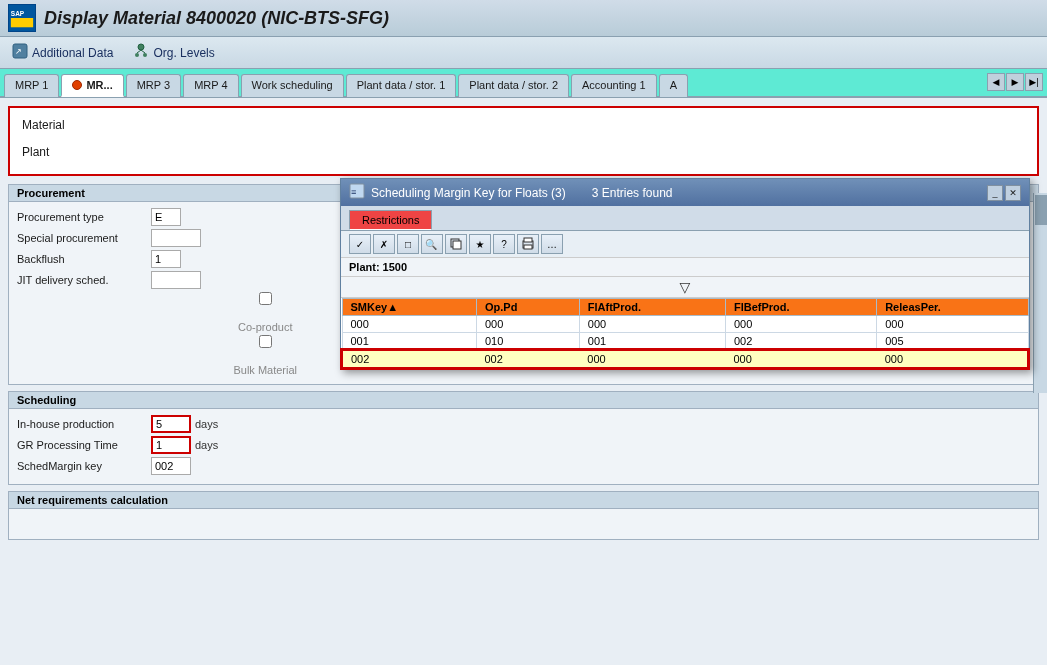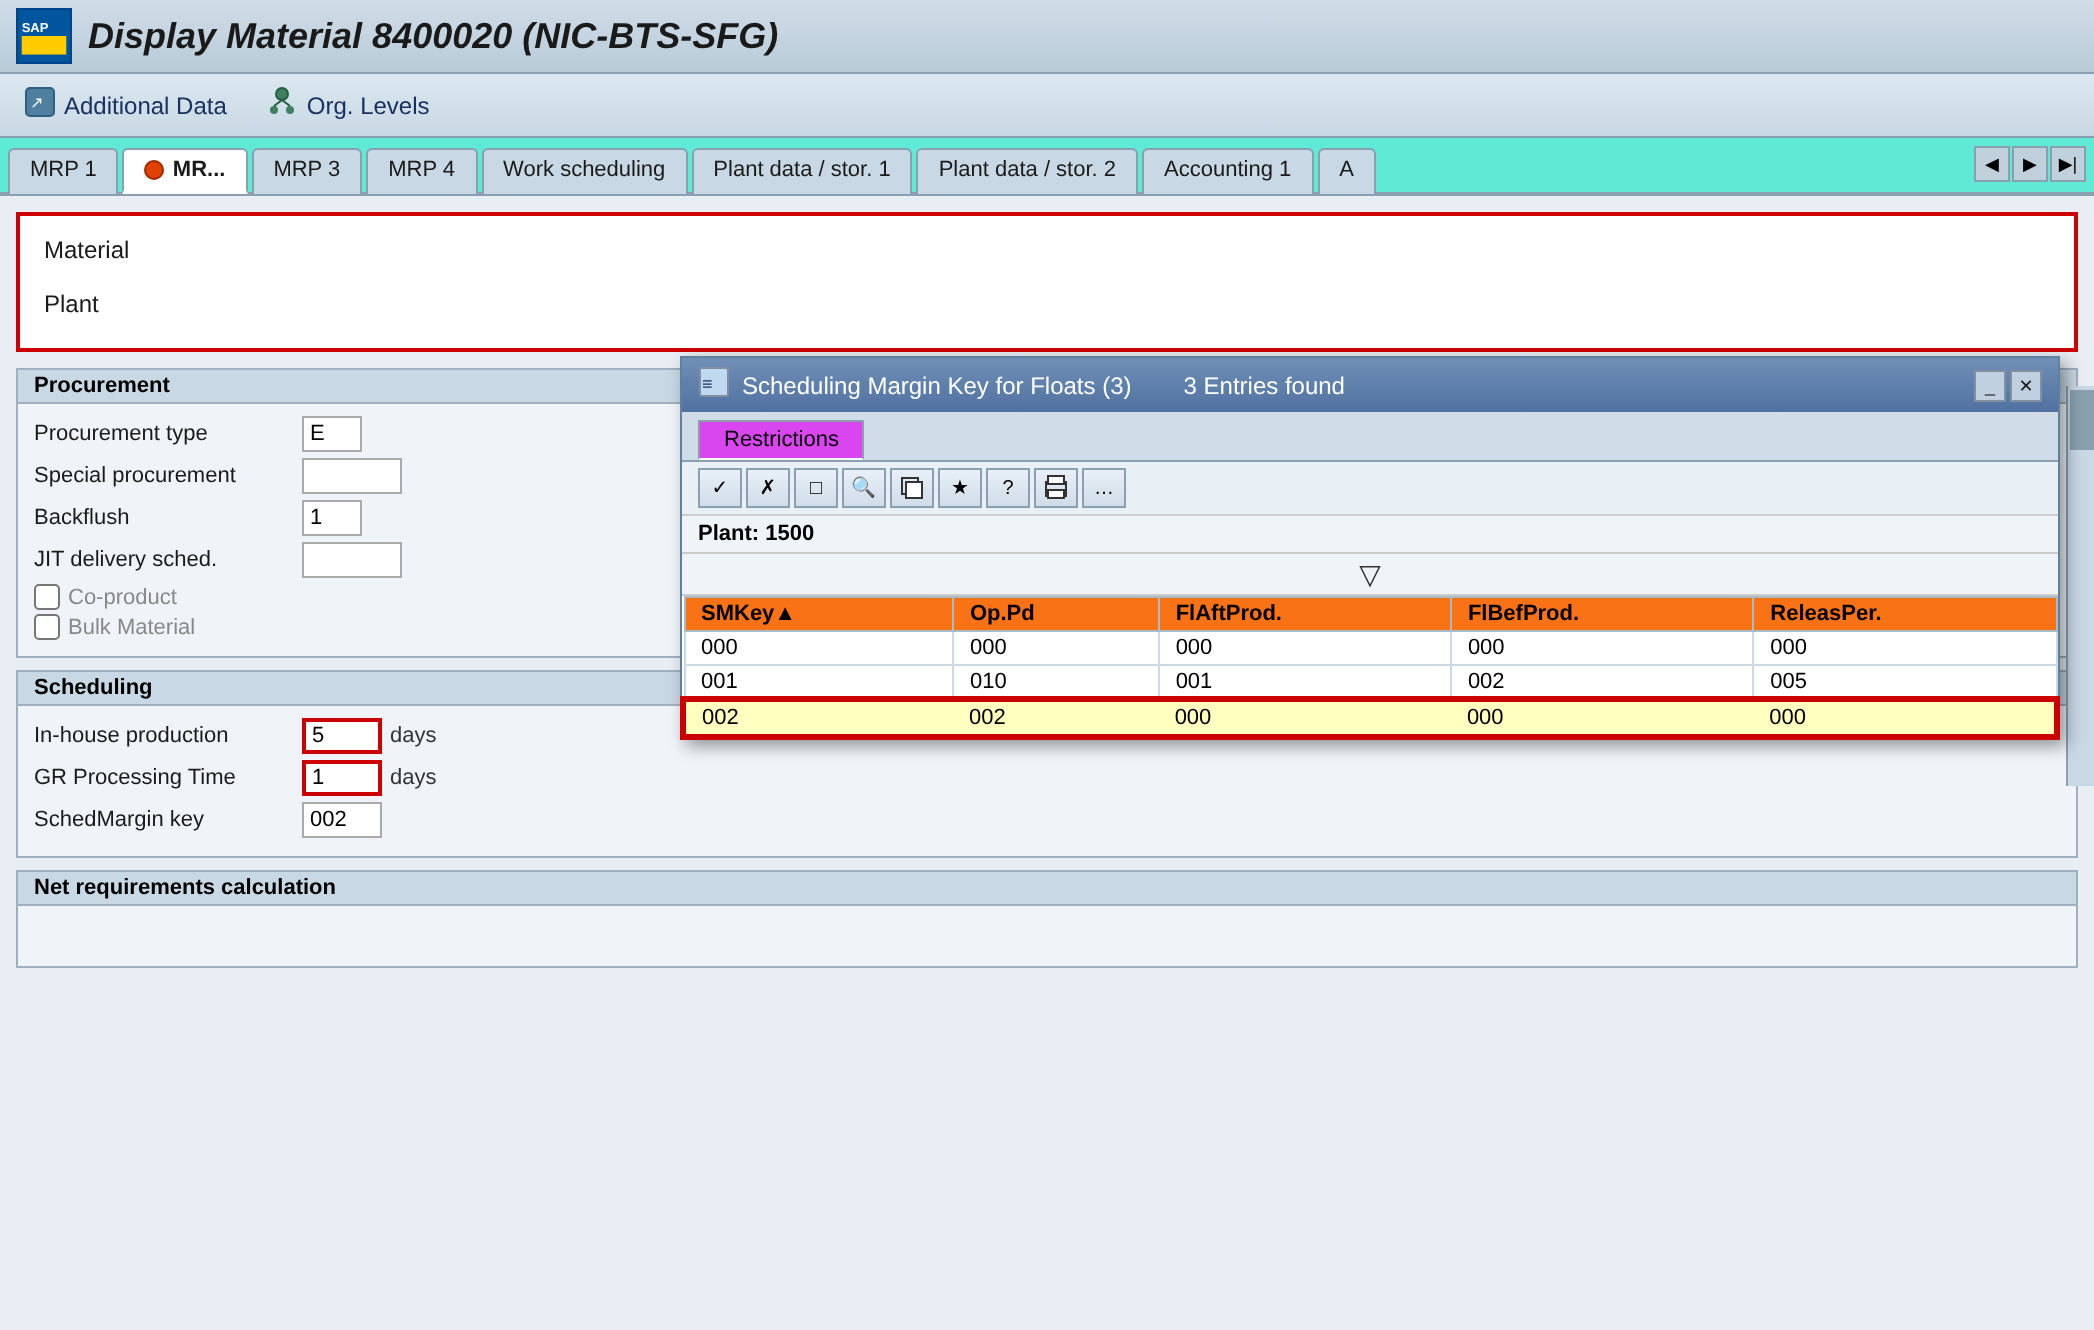--- a/index.html
+++ b/index.html
@@ -147,22 +147,23 @@
     .form-input.red-border {
       border: 2px solid #cc0000;
     }
     .form-unit {
       font-size: 11px;
       color: #333;
     }
     .checkbox-row {
       display: flex;
       align-items: center;
-      gap: 4px;
+      gap: 16px;
       margin-bottom: 2px;
+      flex-direction: column;
     }
     .checkbox-label {
       font-size: 11px;
       color: #888;
     }
     
     .dialog-overlay {
       position: absolute;
       top: 80px;
       left: 340px;
@@ -202,21 +203,21 @@
       color: #1a1a1a;
     }
     .dialog-tabs {
       background: #d0dce8;
       padding: 4px 8px 0;
       border-bottom: 1px solid #8aa0b0;
     }
     .dialog-tab {
       display: inline-block;
       padding: 3px 12px;
-      background: #d946ef;
+      background: #ef4444;
       border: 1px solid #8aa0b0;
       border-bottom: 1px solid white;
       font-size: 11px;
       cursor: pointer;
     }
     .dialog-toolbar {
       background: #e8eff5;
       padding: 3px 8px;
       border-bottom: 1px solid #ccc;
       display: flex;

